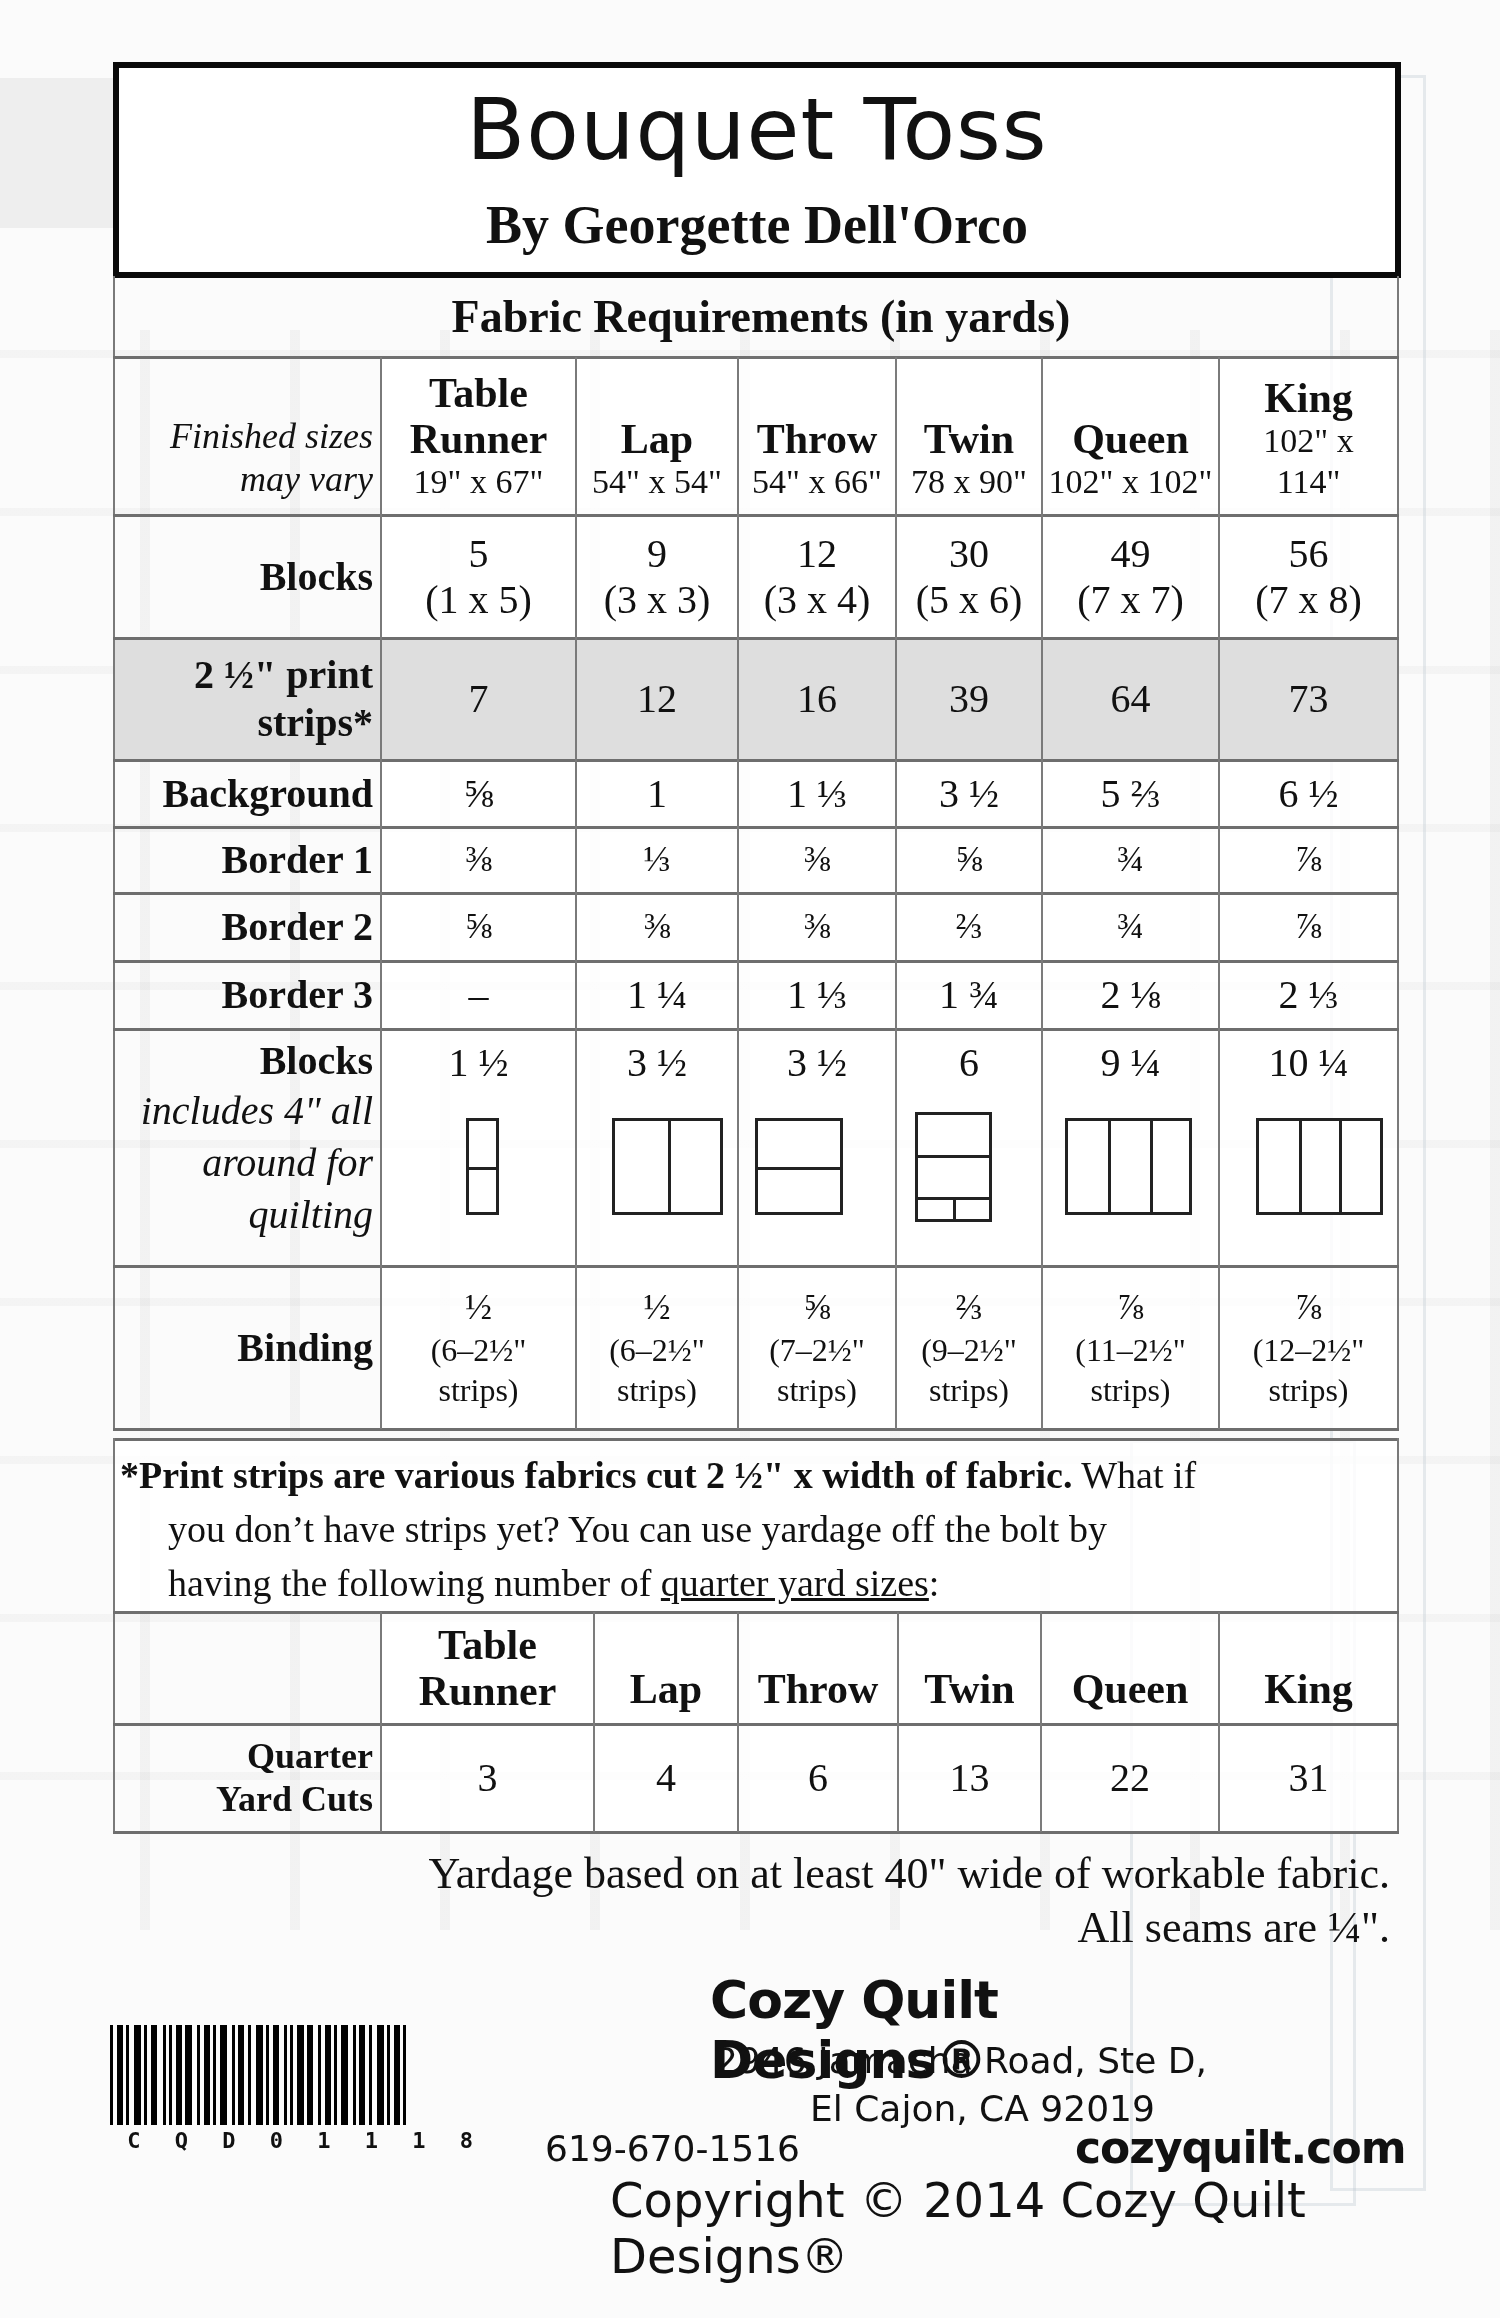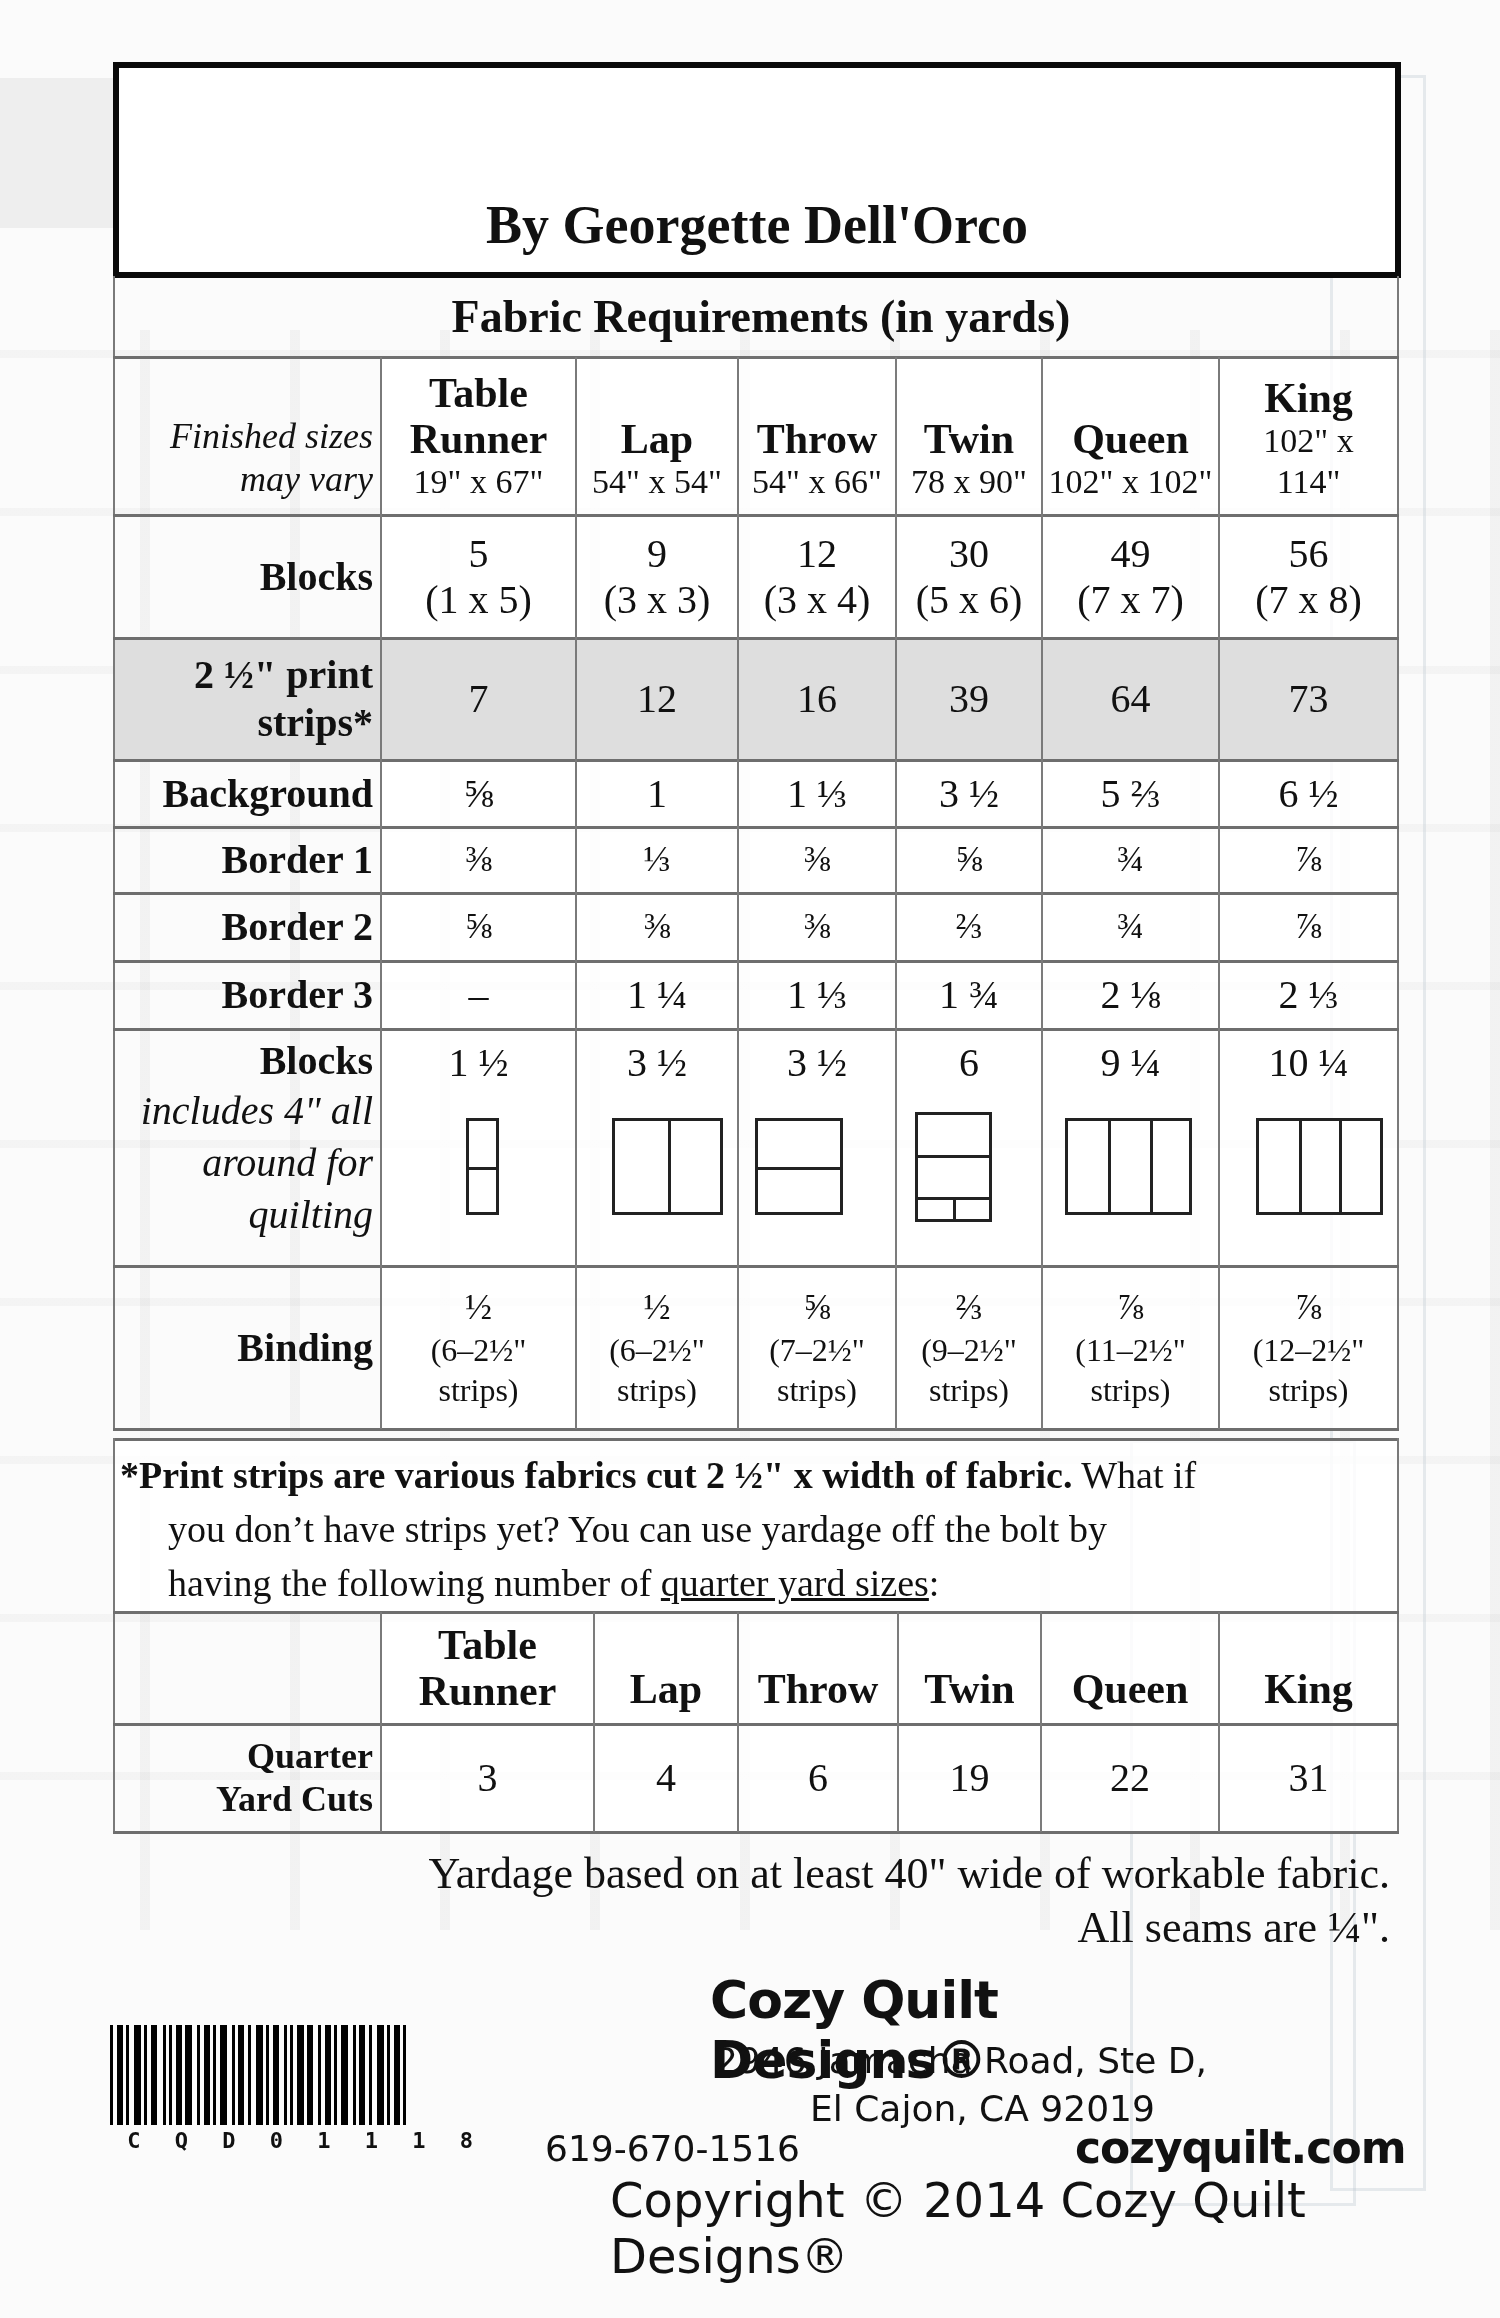--- a/index.html
+++ b/index.html
@@ -84,20 +84,21 @@
 </style>
 </head>
 <body>
 
 <div class="bg-pattern"></div>
 <div class="bg-band" style="left:0;top:78px;width:570px;height:150px;"></div>
 <div class="bg-frame" style="left:1330px;top:75px;width:90px;height:2110px;"></div>
 <div class="bg-frame" style="left:1130px;top:1440px;width:220px;height:760px;"></div>
 
 <div class="title-box">
+  <div class="title-main">Bouquet Toss</div>
   <div class="title-sub">By Georgette Dell'Orco</div>
 </div>
 
 <div class="white" style="left:381px;top:357px;width:1017px;height:158px;"></div>
 <div class="white" style="left:381px;top:515px;width:1017px;height:123px;"></div>
 <div class="shade" style="left:114px;top:638px;width:1284px;height:122px;"></div>
 <div class="white" style="left:381px;top:760px;width:1017px;height:669px;"></div>
 <div class="white" style="left:114px;top:1439px;width:1284px;height:173px;"></div>
 <div class="white" style="left:381px;top:1612px;width:1017px;height:220px;"></div>
 
@@ -333,21 +334,21 @@
     <span class="hdr-name">King</span>
   </div>
 
 <div class="rowlabel" style="left:114px;top:1724px;width:267px;height:108px;font-size:36px;">
   <span>Quarter</span>
   <span>Yard Cuts</span>
 </div>
 <div class="cell" style="left:381px;top:1724px;width:213px;height:108px;">3</div>
 <div class="cell" style="left:594px;top:1724px;width:144px;height:108px;">4</div>
 <div class="cell" style="left:738px;top:1724px;width:160px;height:108px;">6</div>
-<div class="cell" style="left:898px;top:1724px;width:143px;height:108px;">19</div>
+<div class="cell" style="left:898px;top:1724px;width:143px;height:108px;">13</div>
 <div class="cell" style="left:1041px;top:1724px;width:178px;height:108px;">22</div>
 <div class="cell" style="left:1219px;top:1724px;width:179px;height:108px;">31</div>
 
 <div class="footer-line" style="left:300px;top:1848px;width:1090px;">Yardage based on at least 40" wide of workable fabric.</div>
 <div class="footer-line" style="left:800px;top:1902px;width:590px;">All seams are ¼".</div>
 
 <div class="brand" style="left:710px;top:1970px;width:520px;">Cozy Quilt Designs®</div>
 <div class="addr" style="left:715px;top:2040px;width:520px;">2946 Jamacha Road, Ste D,</div>
 <div class="addr" style="left:810px;top:2088px;width:420px;">El Cajon, CA 92019</div>
 <div class="addr" style="left:545px;top:2128px;width:300px;">619-670-1516</div>

